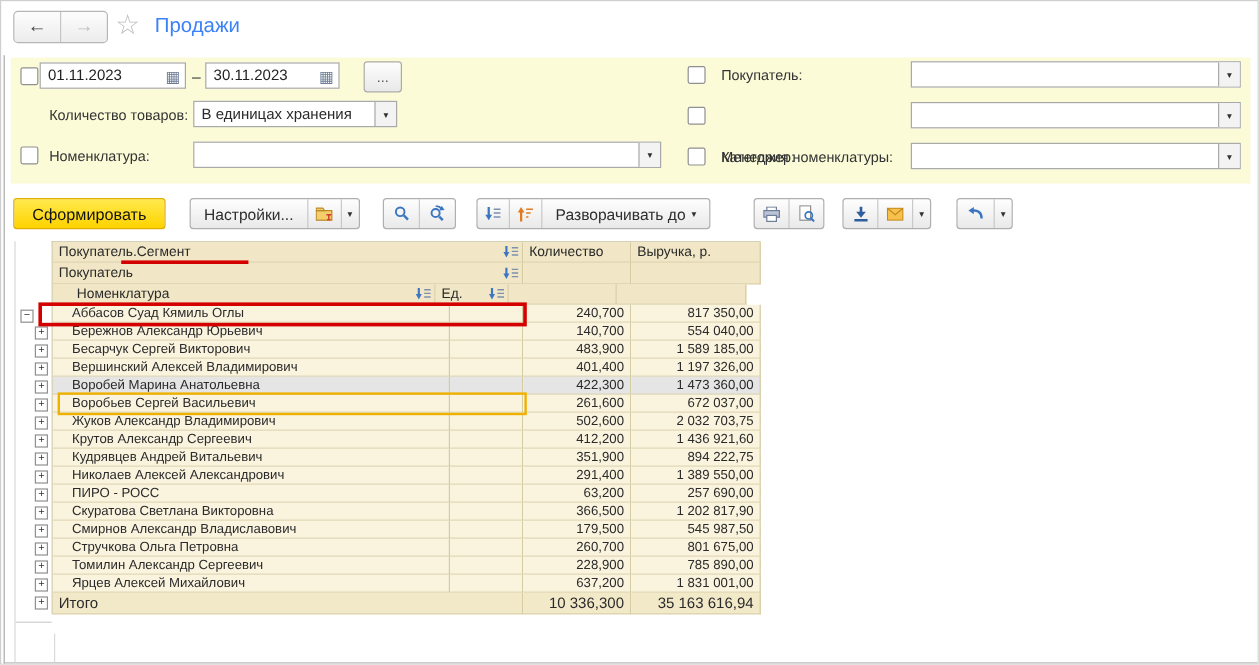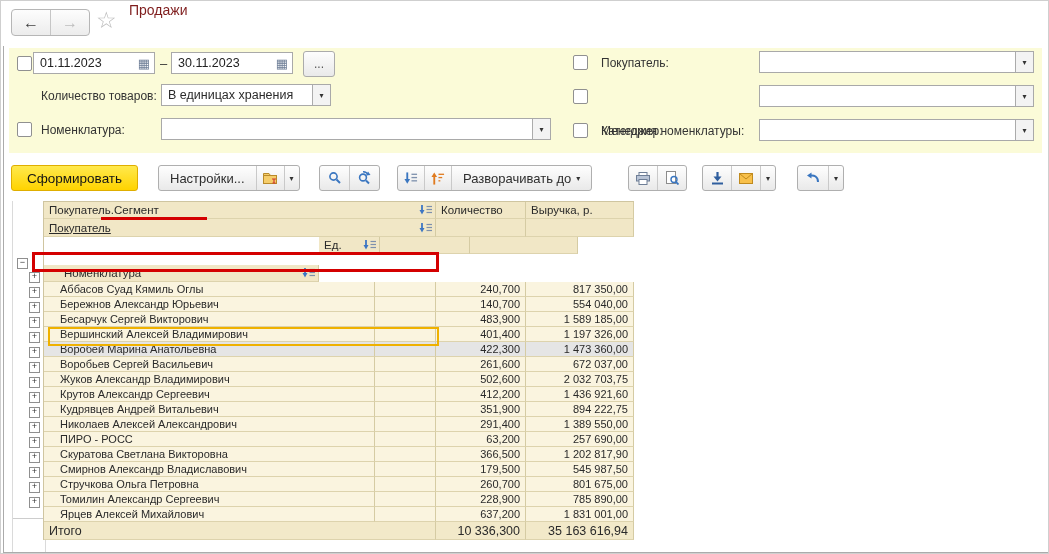--- a/index.html
+++ b/index.html
@@ -9,21 +9,21 @@
 
   
   .navgroup{position:absolute;left:10px;top:8px;display:flex;height:25px;
             border:1px solid #b6b6b6;border-radius:4px;overflow:hidden;
             background:linear-gradient(#fdfdfd,#ececec);}
   .navbtn{width:38px;display:flex;align-items:center;justify-content:center;
           font-size:16px;font-weight:bold;cursor:pointer;}
   .navbtn.back{color:#3f3f3f;border-right:1px solid #c6c6c6;}
   .navbtn.fwd{color:#bdbdbd;}
   .star{position:absolute;left:95px;top:6px;font-size:23px;color:#bdbdbd;}
-  .pagetitle{position:absolute;left:128px;top:1px;font-size:14px;color:#7f1d1d;}
+  .pagetitle{position:absolute;left:128px;top:11px;font-size:17px;color:#3b82f6;}
 
   
   .panel{position:absolute;left:8px;top:47px;width:1033px;height:105px;}
   .cb{position:absolute;width:13px;height:13px;background:#fff;border:1px solid #909090;border-radius:2px;}
   .flabel{position:absolute;font-size:12px;color:#333;white-space:nowrap;}
   .field{position:absolute;height:22px;background:#fff;border:1px solid #a9a9a9;
          box-sizing:border-box;display:flex;align-items:center;font-size:12.5px;}
   .field input{border:none;outline:none;flex:1;font:12.5px "Liberation Sans",sans-serif;
                padding:0 0 0 6px;color:#222;background:transparent;min-width:0;}
   .calbtn{width:20px;height:20px;display:flex;align-items:center;justify-content:center;cursor:pointer;}
@@ -49,25 +49,25 @@
   .icon{display:inline-flex;align-items:center;justify-content:center;}
 
   
   .tbl{position:absolute;left:42px;top:200px;width:590px;border-left:1px solid #cfc5a0;
        border-top:1px solid #cfc5a0;font-size:11.5px;}
   .trow{display:flex;}
   .cell{box-sizing:border-box;border-right:1px solid #d5cba3;border-bottom:1px solid #ddd3ad;
         display:flex;align-items:center;overflow:hidden;white-space:nowrap;}
   .hdr{background:#f1e7c6;}
   .c-namefull{width:392px;padding-left:5px;}
-  .c-name{width:275px;padding-left:20px;margin-top:28px;}
+  .c-name{width:319px;padding-left:20px;}
   .c-ed{width:61px;padding-left:5px;}
   .c-qty{width:90px;justify-content:flex-end;padding-right:5px;}
   .c-rev{width:108px;justify-content:flex-end;padding-right:5px;}
-  .h1 .cell{height:17px;} .h2 .cell{height:18px;text-decoration:underline;} .h3 .cell{height:17px;}
+  .h1 .cell{height:17px;} .h2 .cell{height:18px;} .h3 .cell{height:17px;}
   .grow .cell{height:17px;background:#f2e9c9;}
   .drow .cell{height:15px;background:#faf4df;font-size:11px;}
   .drow .c-namefull{width:331px;}
   .drow .c-edcell{width:61px;}
   .drow.selected .cell{background:#e5e5e5;}
   .totrow .cell{height:18px;background:#f2e9c9;font-size:12.5px;}
   .indent{padding-left:16px;}
   .sorticon{margin-left:auto;margin-right:3px;flex:none;}
 
   
@@ -93,21 +93,21 @@
   <div class="pagetitle">Продажи</div>
 
   <div class="panel" style="background: rgb(251, 251, 216);">
 
     <div class="cb" style="left:8px;top:8px;"></div>
     <div class="field" style="left:24px;top:4px;width:122px;">
       <input value="01.11.2023" style="">
       <span class="calbtn icon" style="color:#6d7d96;font-size:13px;">▦</span>
     </div>
     <div class="dash" style="left:151px;top:8px;">–</div>
-    <div class="field" style="left:162px;top:4px;width:122px;justify-content:flex-end;">
+    <div class="field" style="left:162px;top:4px;width:112px;justify-content:flex-end;">
       <input value="30.11.2023" style="">
       <span class="calbtn icon" style="color:#6d7d96;font-size:13px;">▦</span>
     </div>
     <div class="morebtn" style="left:294px;top:3px;">...</div>
 
     <div class="flabel" style="left:32px;top:41px;">Количество товаров:</div>
     <div class="field" style="left:152px;top:36px;width:170px;">
       <span class="combo-val">В единицах хранения</span>
       <span class="caretbtn">▾</span>
     </div>

